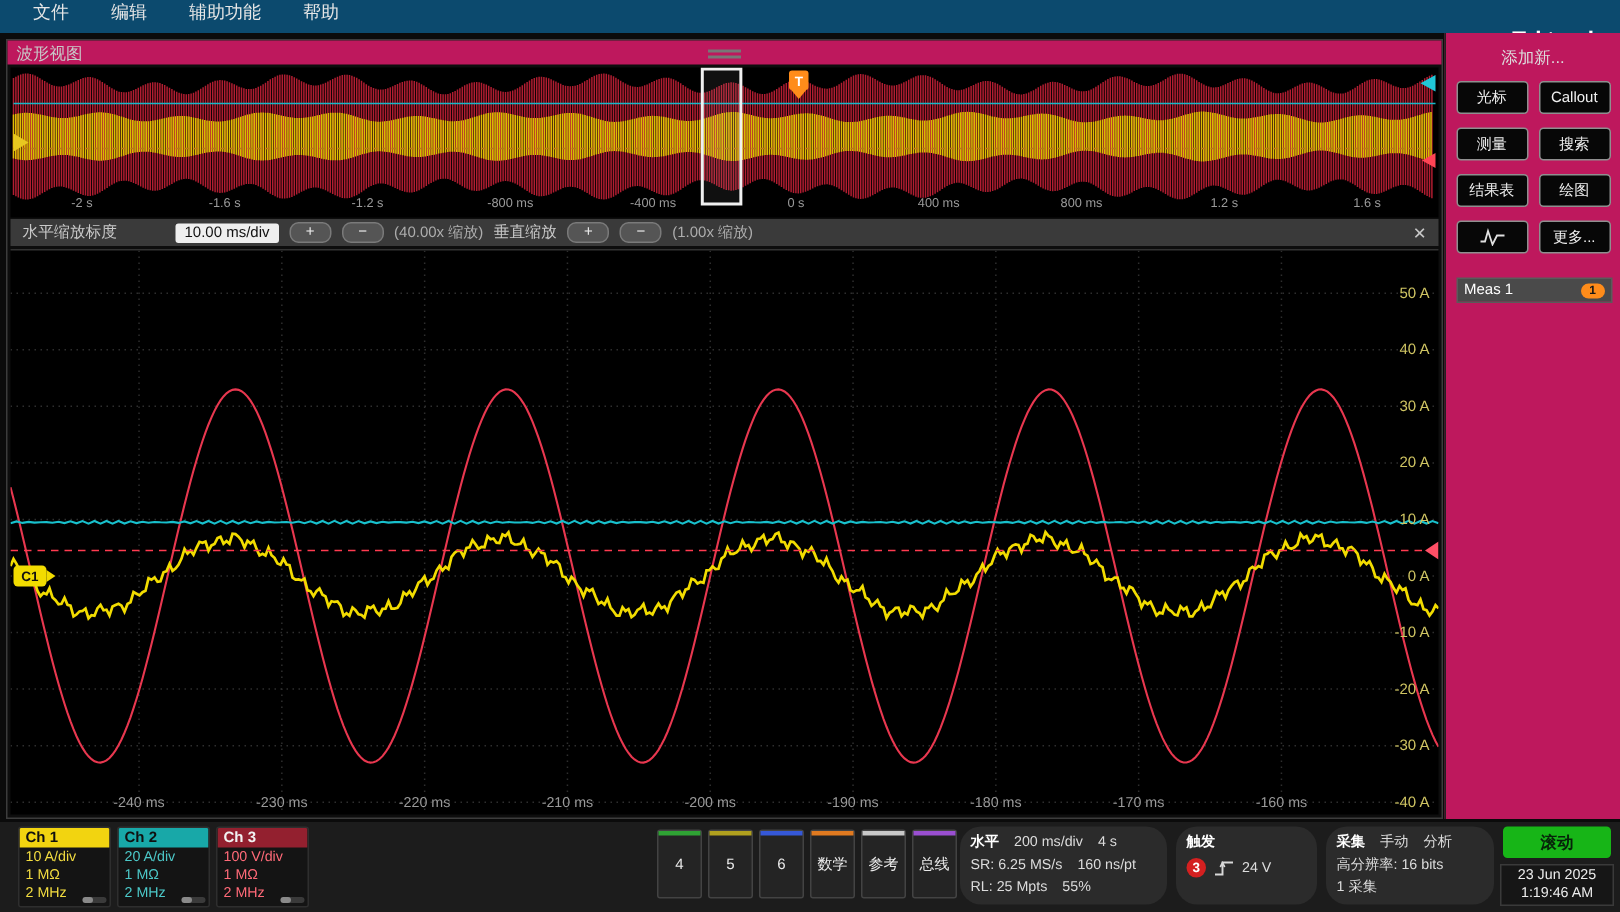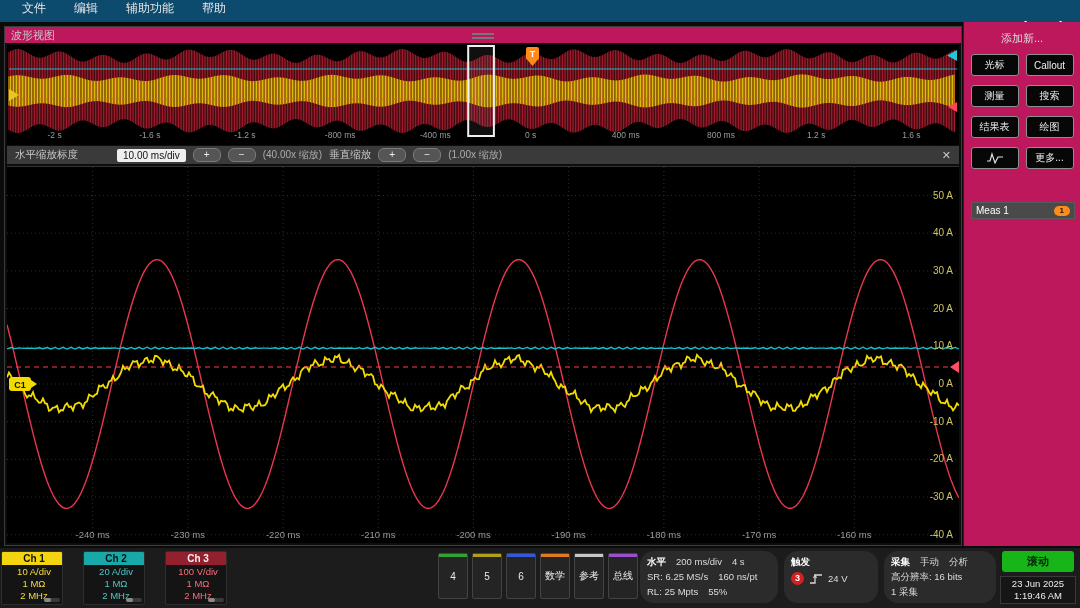--- a/index.html
+++ b/index.html
@@ -22,27 +22,27 @@
   .zb-btn{width:26px;height:12px;background:#555;border:1px solid #7a7a7a;border-radius:6px;color:#eee;font-size:10px;line-height:11px;text-align:center;cursor:pointer;}
   .zb-note{color:#adadad;font-size:10px;}
   .zb-close{margin-left:auto;color:#c8c8c8;font-size:11px;cursor:pointer;}
   .plot{position:absolute;left:2px;top:139px;background:#000;border-top:1px solid #333;display:block;}
   
   .sidebar{position:absolute;left:963px;top:22px;width:117px;height:524px;background:#be185d;border-left:1px solid #222;box-sizing:border-box;}
   .add-new{text-align:center;color:#dcdcdc;font-size:11px;margin:9px 0 8px 0;}
   .sb-grid{display:grid;grid-template-columns:48px 48px;gap:9px 7px;justify-content:center;}
   .sb-btn{height:22px;background:#070707;border:1px solid #8f8f8f;border-radius:3px;color:#f0f0f0;
           font-size:10px;display:flex;align-items:center;justify-content:center;padding:0;cursor:pointer;}
-  .meas-panel{margin:33px 5px 0 7px;border:1px solid #5a5a5a;}
+  .meas-panel{margin:16px 5px 0 7px;border:1px solid #5a5a5a;}
   .meas-head{background:#4a4a4a;height:15px;display:flex;align-items:center;padding:0 4px;color:#fff;font-size:10px;}
   .meas-badge{margin-left:auto;background:#ff8c1a;color:#161616;border-radius:6px;font-size:8px;font-weight:bold;padding:0 6px;height:10px;line-height:10px;}
   .meas-body{background:#c2c2c2;color:#141414;font-size:10px;padding:2px 4px 3px 4px;line-height:13px;}
   
   .bottombar{position:absolute;left:0;top:548px;width:1080px;height:60px;background:#1c1c1c;}
-  .channels{position:absolute;left:1px;top:3px;display:flex;gap:20px;text-align:center;}
+  .channels{position:absolute;left:12px;top:3px;display:flex;gap:4px;}
   .ch-badge{width:60px;height:52px;background:#141414;border:1px solid #2e2e2e;border-radius:2px;position:relative;overflow:hidden;cursor:pointer;}
   .ch-head{height:13px;font-size:10px;font-weight:bold;line-height:13px;padding-left:4px;}
   .ch-body{padding:1px 0 0 4px;font-size:9.5px;line-height:12px;}
   .ch-slider{position:absolute;right:2px;bottom:2px;width:16px;height:4px;background:#3a3a3a;border-radius:2px;}
   .ch-slider::after{content:"";display:block;width:7px;height:4px;background:#8a8a8a;border-radius:2px;}
   .sources{position:absolute;left:438px;top:5px;display:flex;gap:4px;}
   .src-btn{width:28px;height:44px;background:#242424;border:1px solid #434343;border-radius:2px;color:#eaeaea;
            font-size:10px;display:flex;align-items:center;justify-content:center;position:relative;cursor:pointer;}
   .src-color{position:absolute;left:0;top:0;right:0;height:3px;}
   .info-panel{position:absolute;top:3px;background:#2b2b2b;border-radius:14px;color:#dcdcdc;font-size:9.5px;padding:3px 7px;box-sizing:border-box;height:52px;cursor:pointer;}

